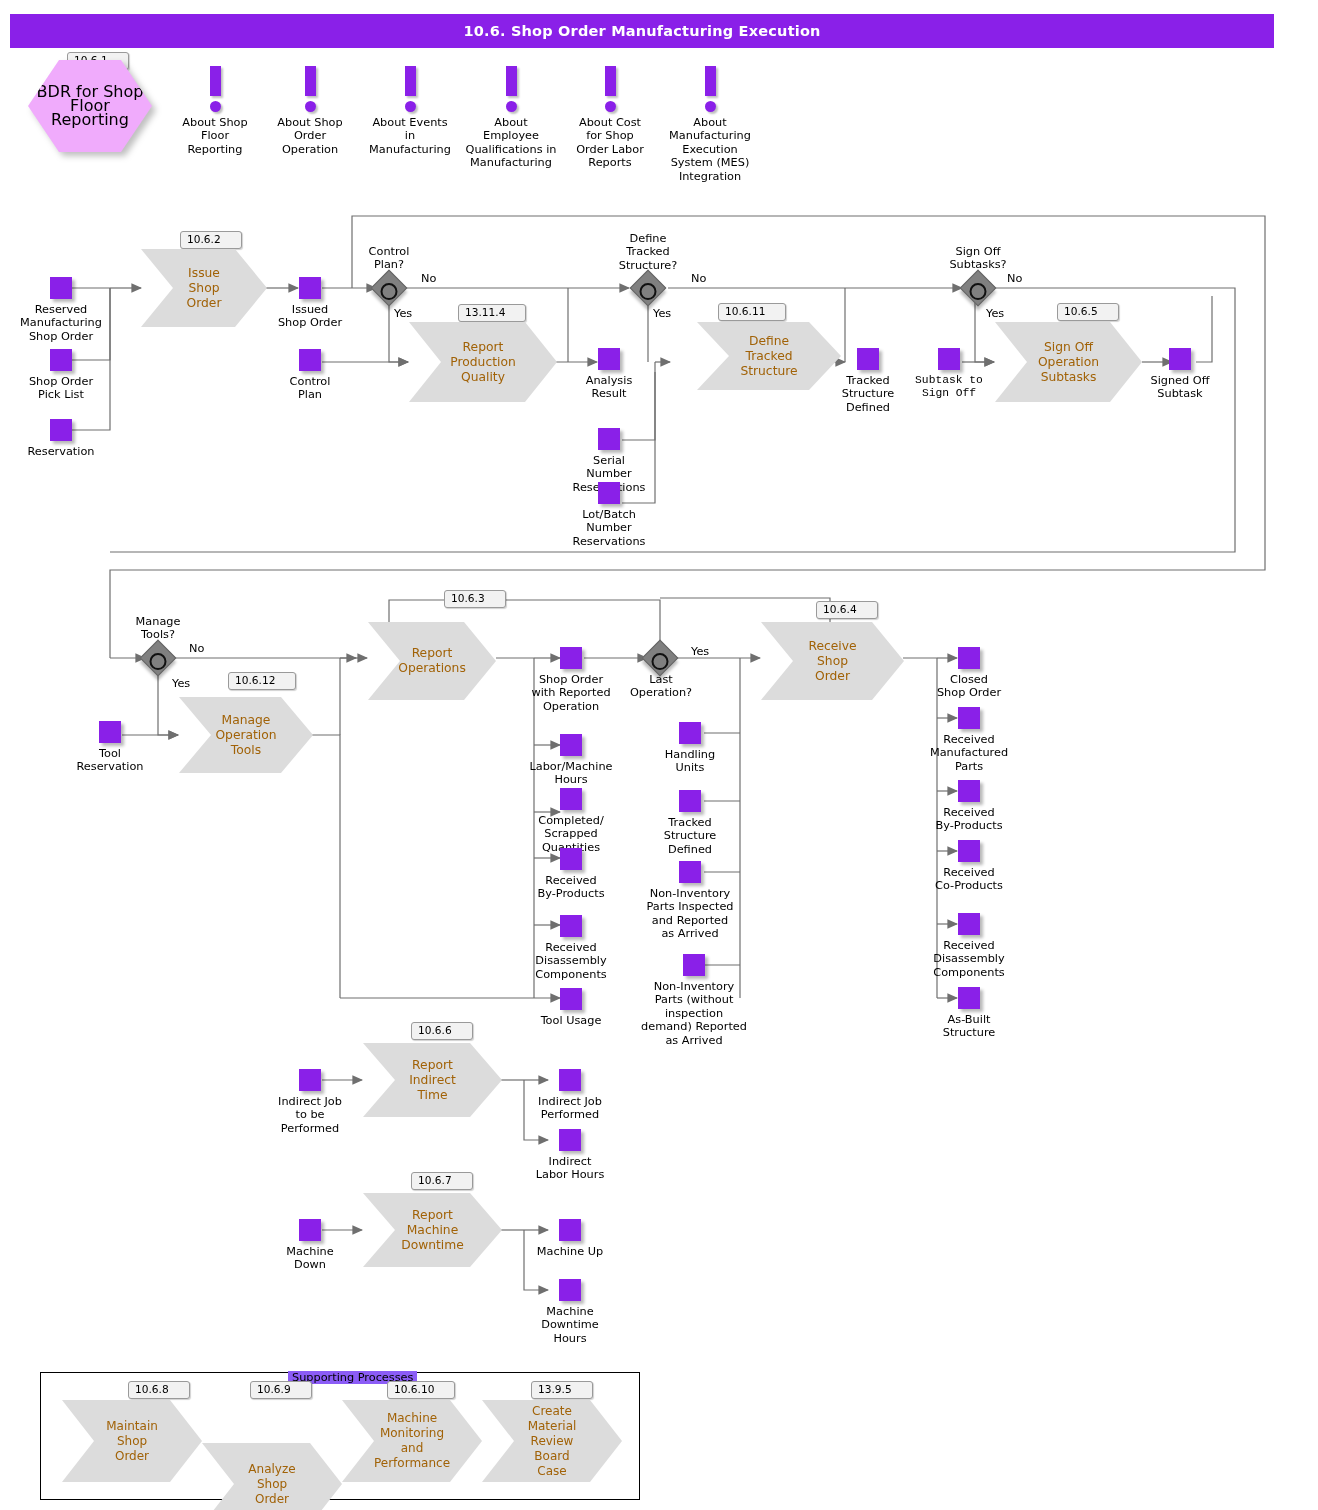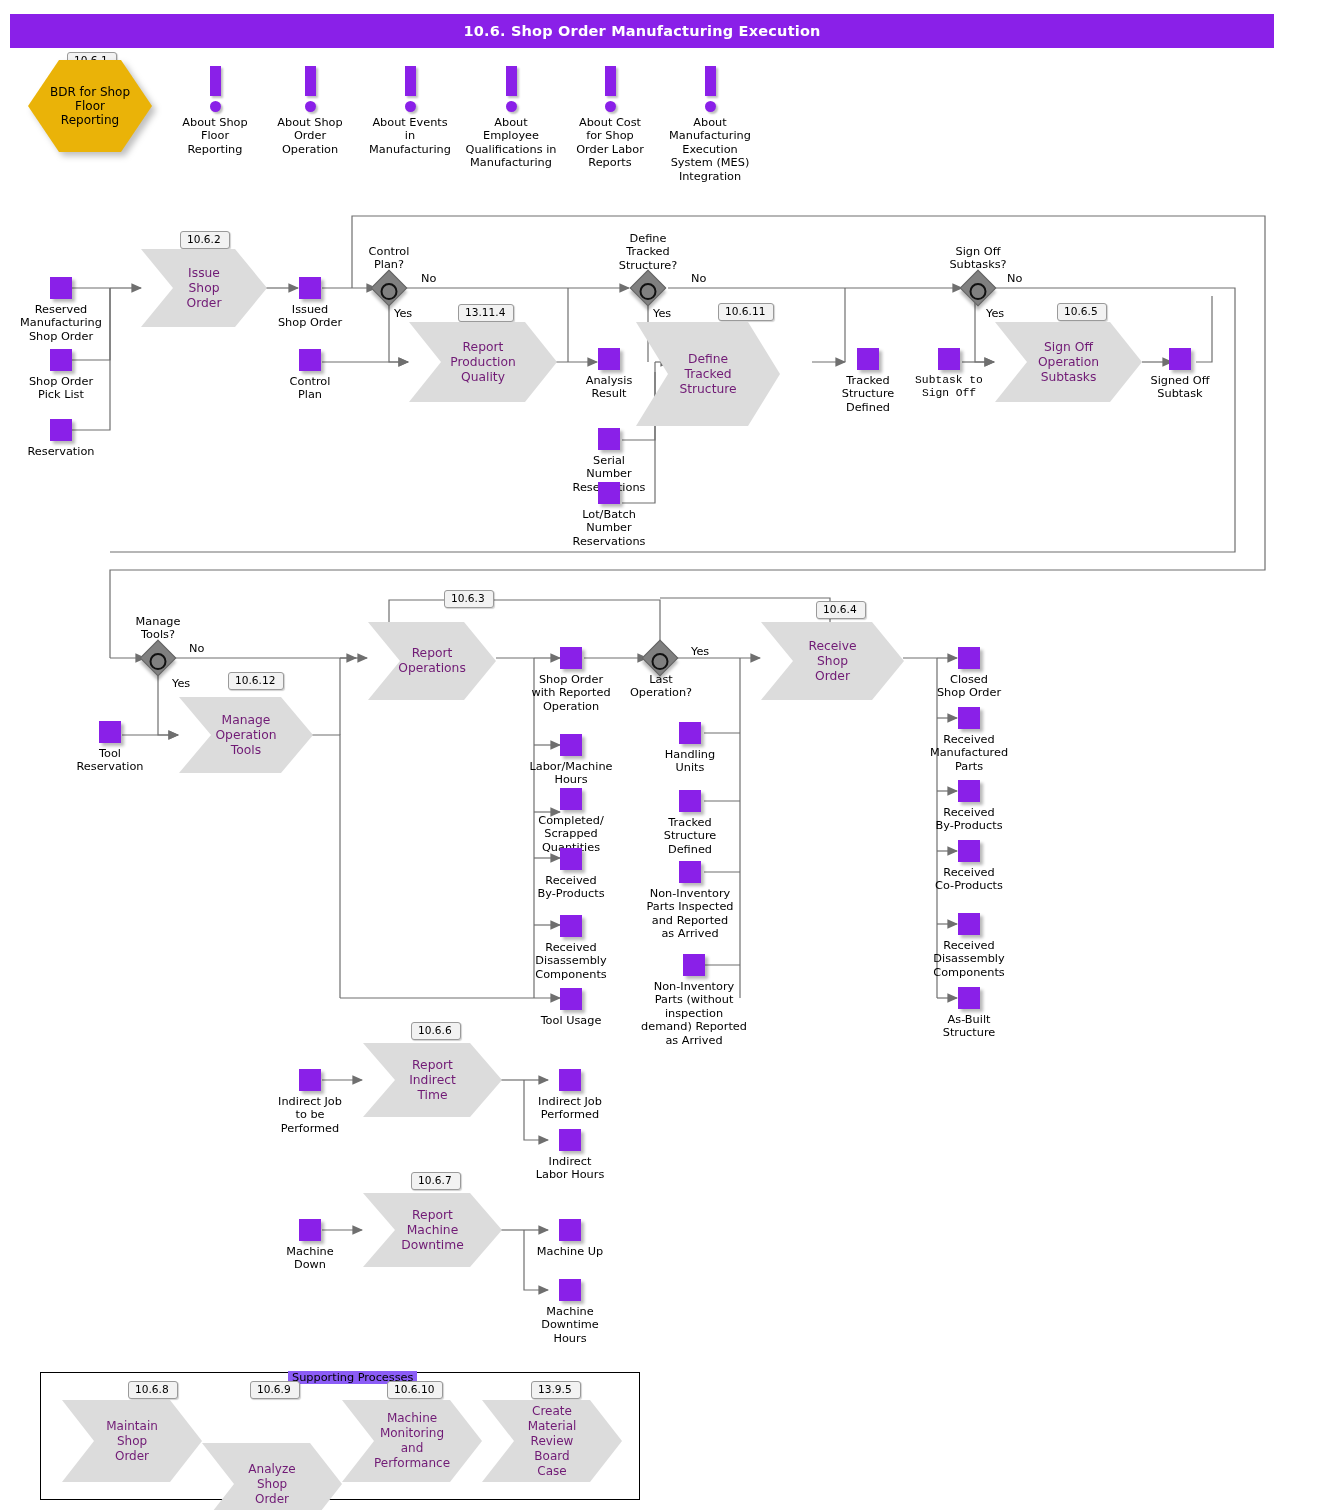--- a/index.html
+++ b/index.html
@@ -52,41 +52,41 @@
     font-size: 11.3px;
     line-height: 13.4px;
     color: #000;
     white-space: pre-line;
   }
 
   
   .proc {
     position: absolute;
     background: #DCDCDC;
-    color: #701a75;
+    color: #a16207;
     display: flex;
     align-items: center;
     justify-content: center;
     text-align: center;
     font-size: 12.3px;
     line-height: 15px;
     clip-path: polygon(0 0, calc(100% - 32px) 0, 100% 50%, calc(100% - 32px) 100%, 0 100%, 32px 50%);
     filter: drop-shadow(4px 4px 3px rgba(0,0,0,.26));
     white-space: pre-line;
     padding: 0 34px;
   }
   
   .tag {
     position: absolute;
     background: #F2F2F2;
     border: 1px solid #9a9a9a;
     border-radius: 3px;
     font-size: 10.6px;
     line-height: 13px;
-    padding: 1px 8px 2px 6px;
+    padding: 1px 20px 2px 6px;
     color: #000;
     white-space: nowrap;
     box-shadow: 1px 1px 1px rgba(0,0,0,.18);
   }
 
   
   .gw {
     position: absolute;
     width: 26px; height: 26px;
     margin-left: -13px; margin-top: -13px;
@@ -116,25 +116,25 @@
     position: absolute;
     font-size: 11.3px; line-height: 13px;
     color: #000;
     white-space: nowrap;
   }
 
   
   .hexwrap { position: absolute; filter: drop-shadow(4px 4px 3px rgba(0,0,0,.25)); }
   .hex {
     width: 124px; height: 92px;
-    background: #eab308;
+    background: #f0abfc;
     clip-path: polygon(25% 0, 75% 0, 100% 50%, 75% 100%, 25% 100%, 0 50%);
     display: flex; align-items: center; justify-content: center;
     text-align: center;
-    font-size: 12px; line-height: 14px;
+    font-size: 16px; line-height: 14px;
     white-space: pre-line;
     padding: 0 6px;
   }
 
   
   .info { position: absolute; width: 110px; margin-left: -55px; text-align: center; }
   .info .bang {
     width: 11px; height: 30px;
     background: #8A20E8;
     margin: 0 auto;
@@ -399,21 +399,21 @@
   </div>
 
   <div class="gwlabel" style="left:648px; top:232px;">Define
 Tracked
 Structure?</div>
   <div class="gw" style="left:648px; top:288px;"></div>
   <div class="branch" style="left:691px; top:272px;">No</div>
   <div class="branch" style="left:653px; top:307px;">Yes</div>
 
   <div class="tag" style="left:718px; top:303px;">10.6.11</div>
-  <div class="proc" style="left:636px; top:322px; width:144px; height:104px;">
+  <div class="proc" style="left:697px; top:322px; width:144px; height:68px;">
     <span>Define Tracked
 Structure</span>
   </div>
 
   <div class="dataobj node" style="left:868px; top:348px;">
     <div class="sq"></div>
     <div class="cap">Tracked
 Structure
 Defined</div>
   </div>

